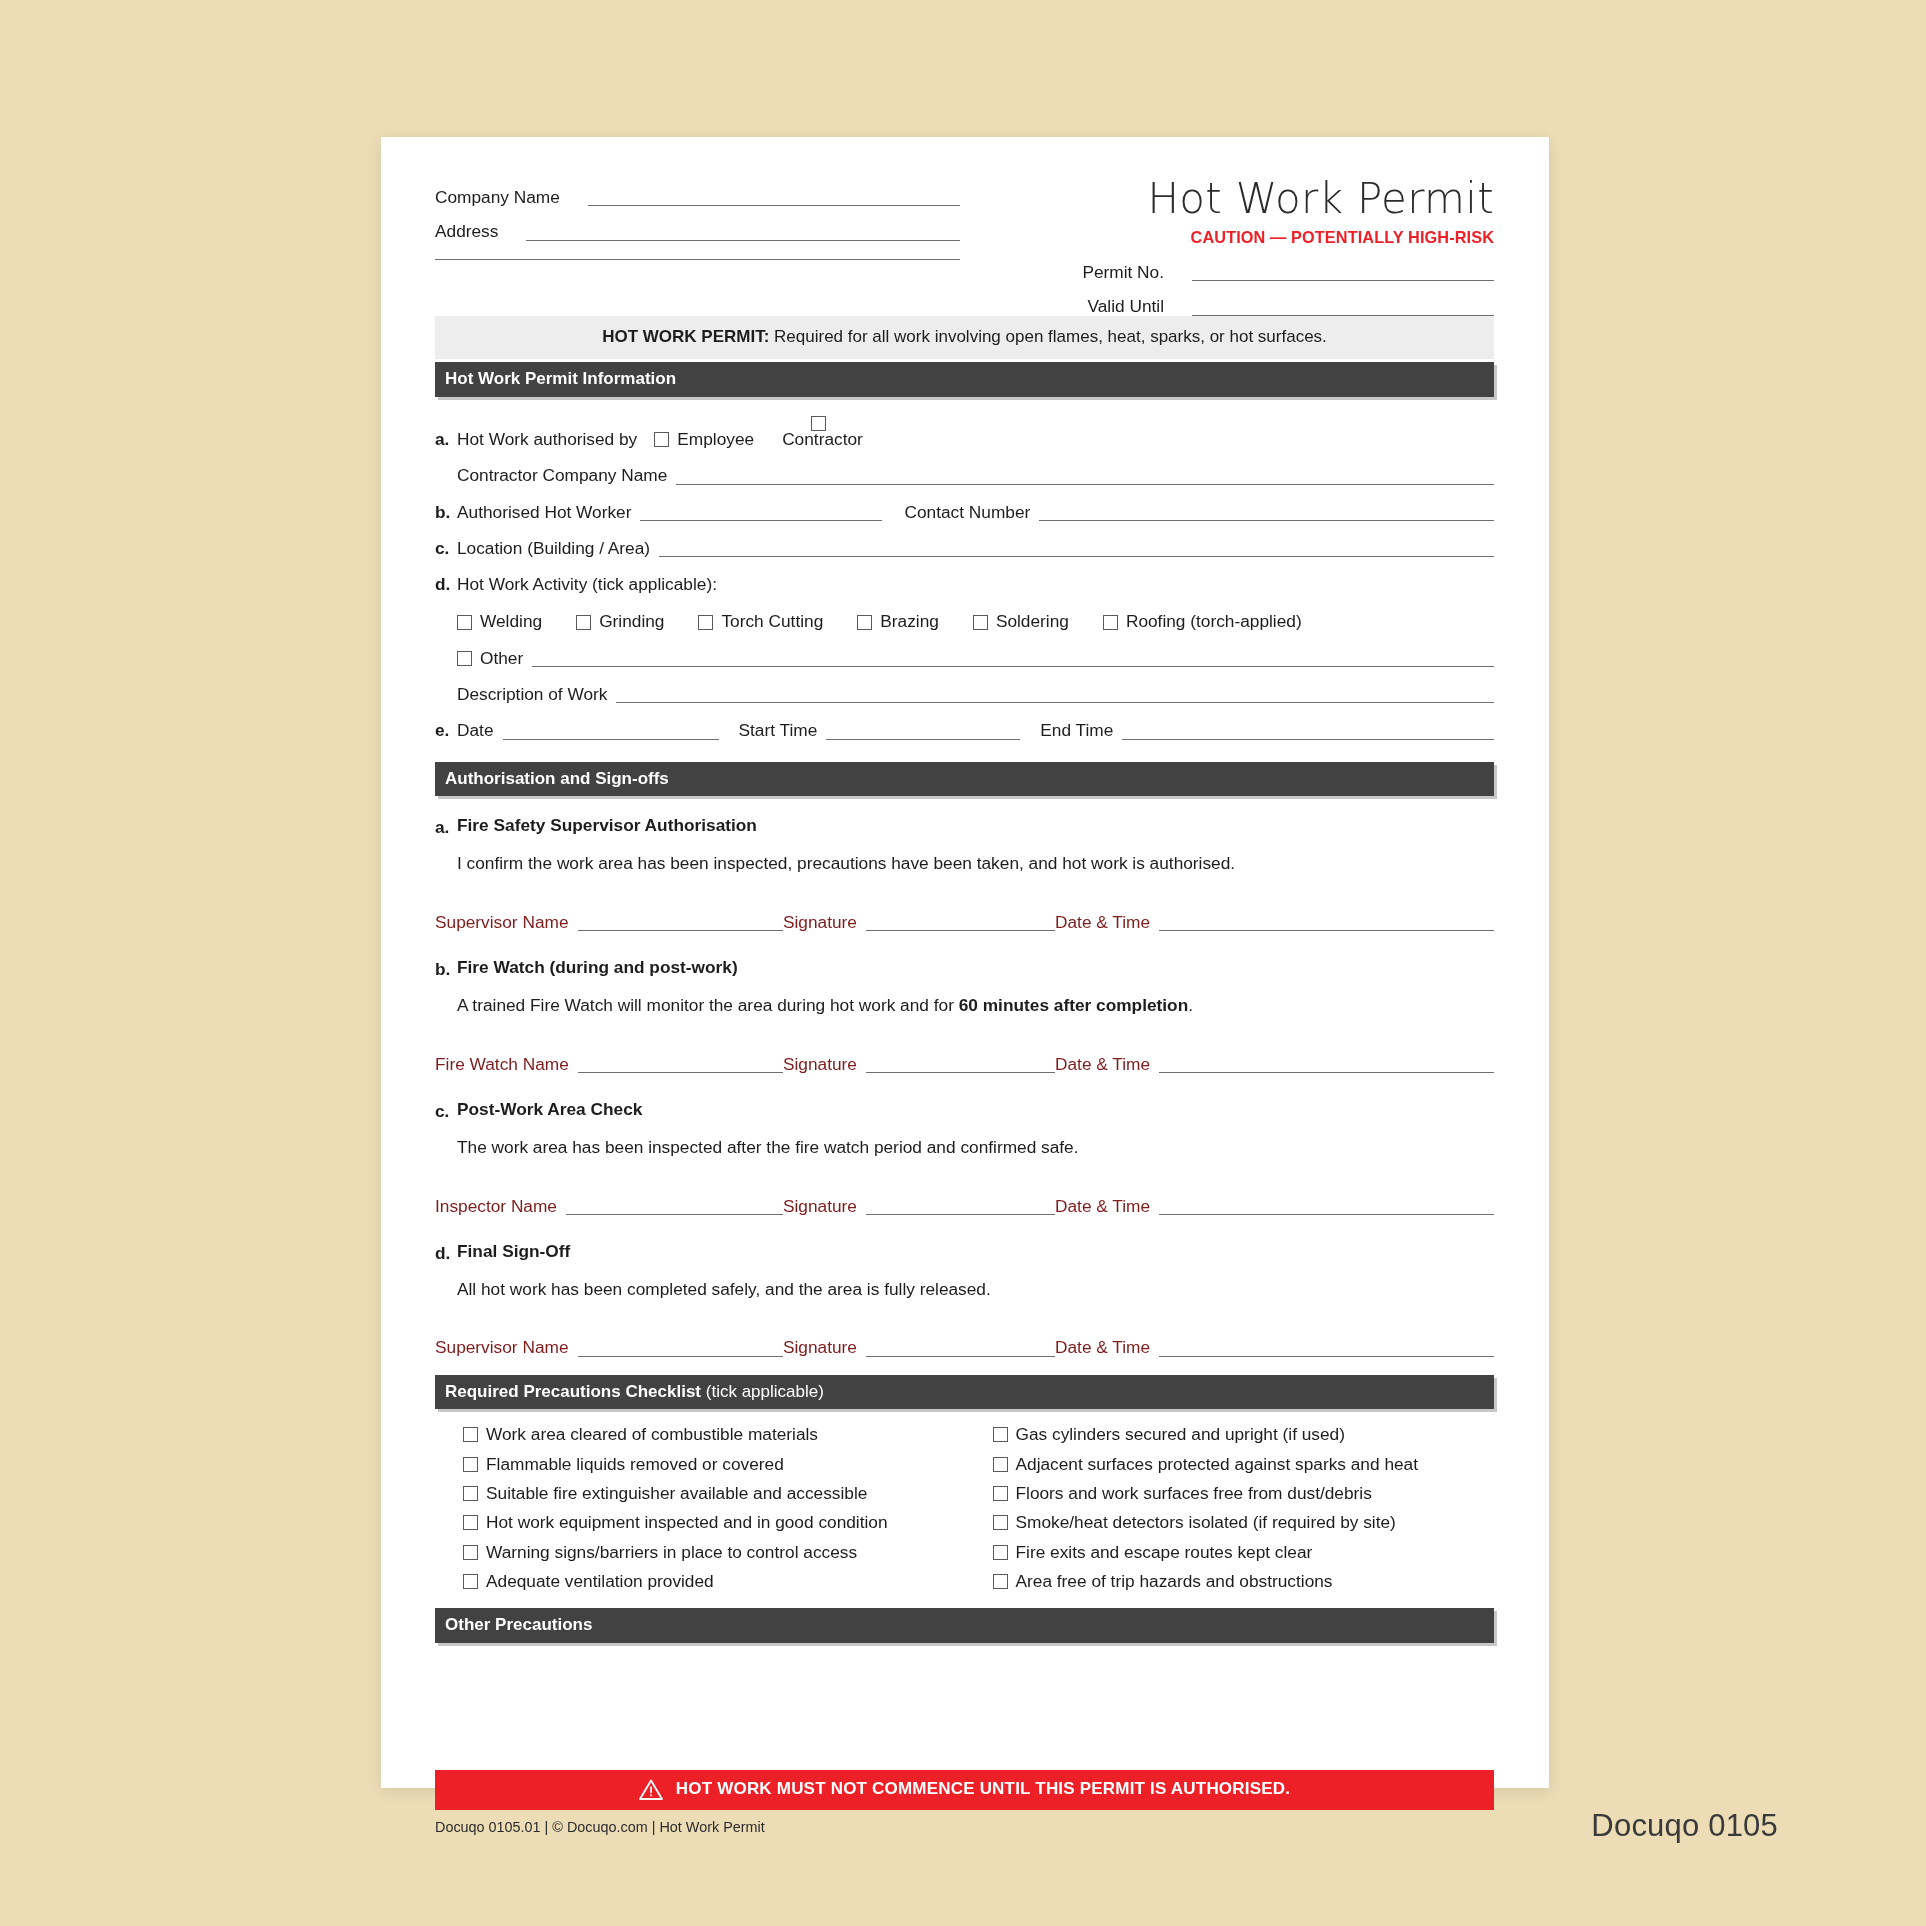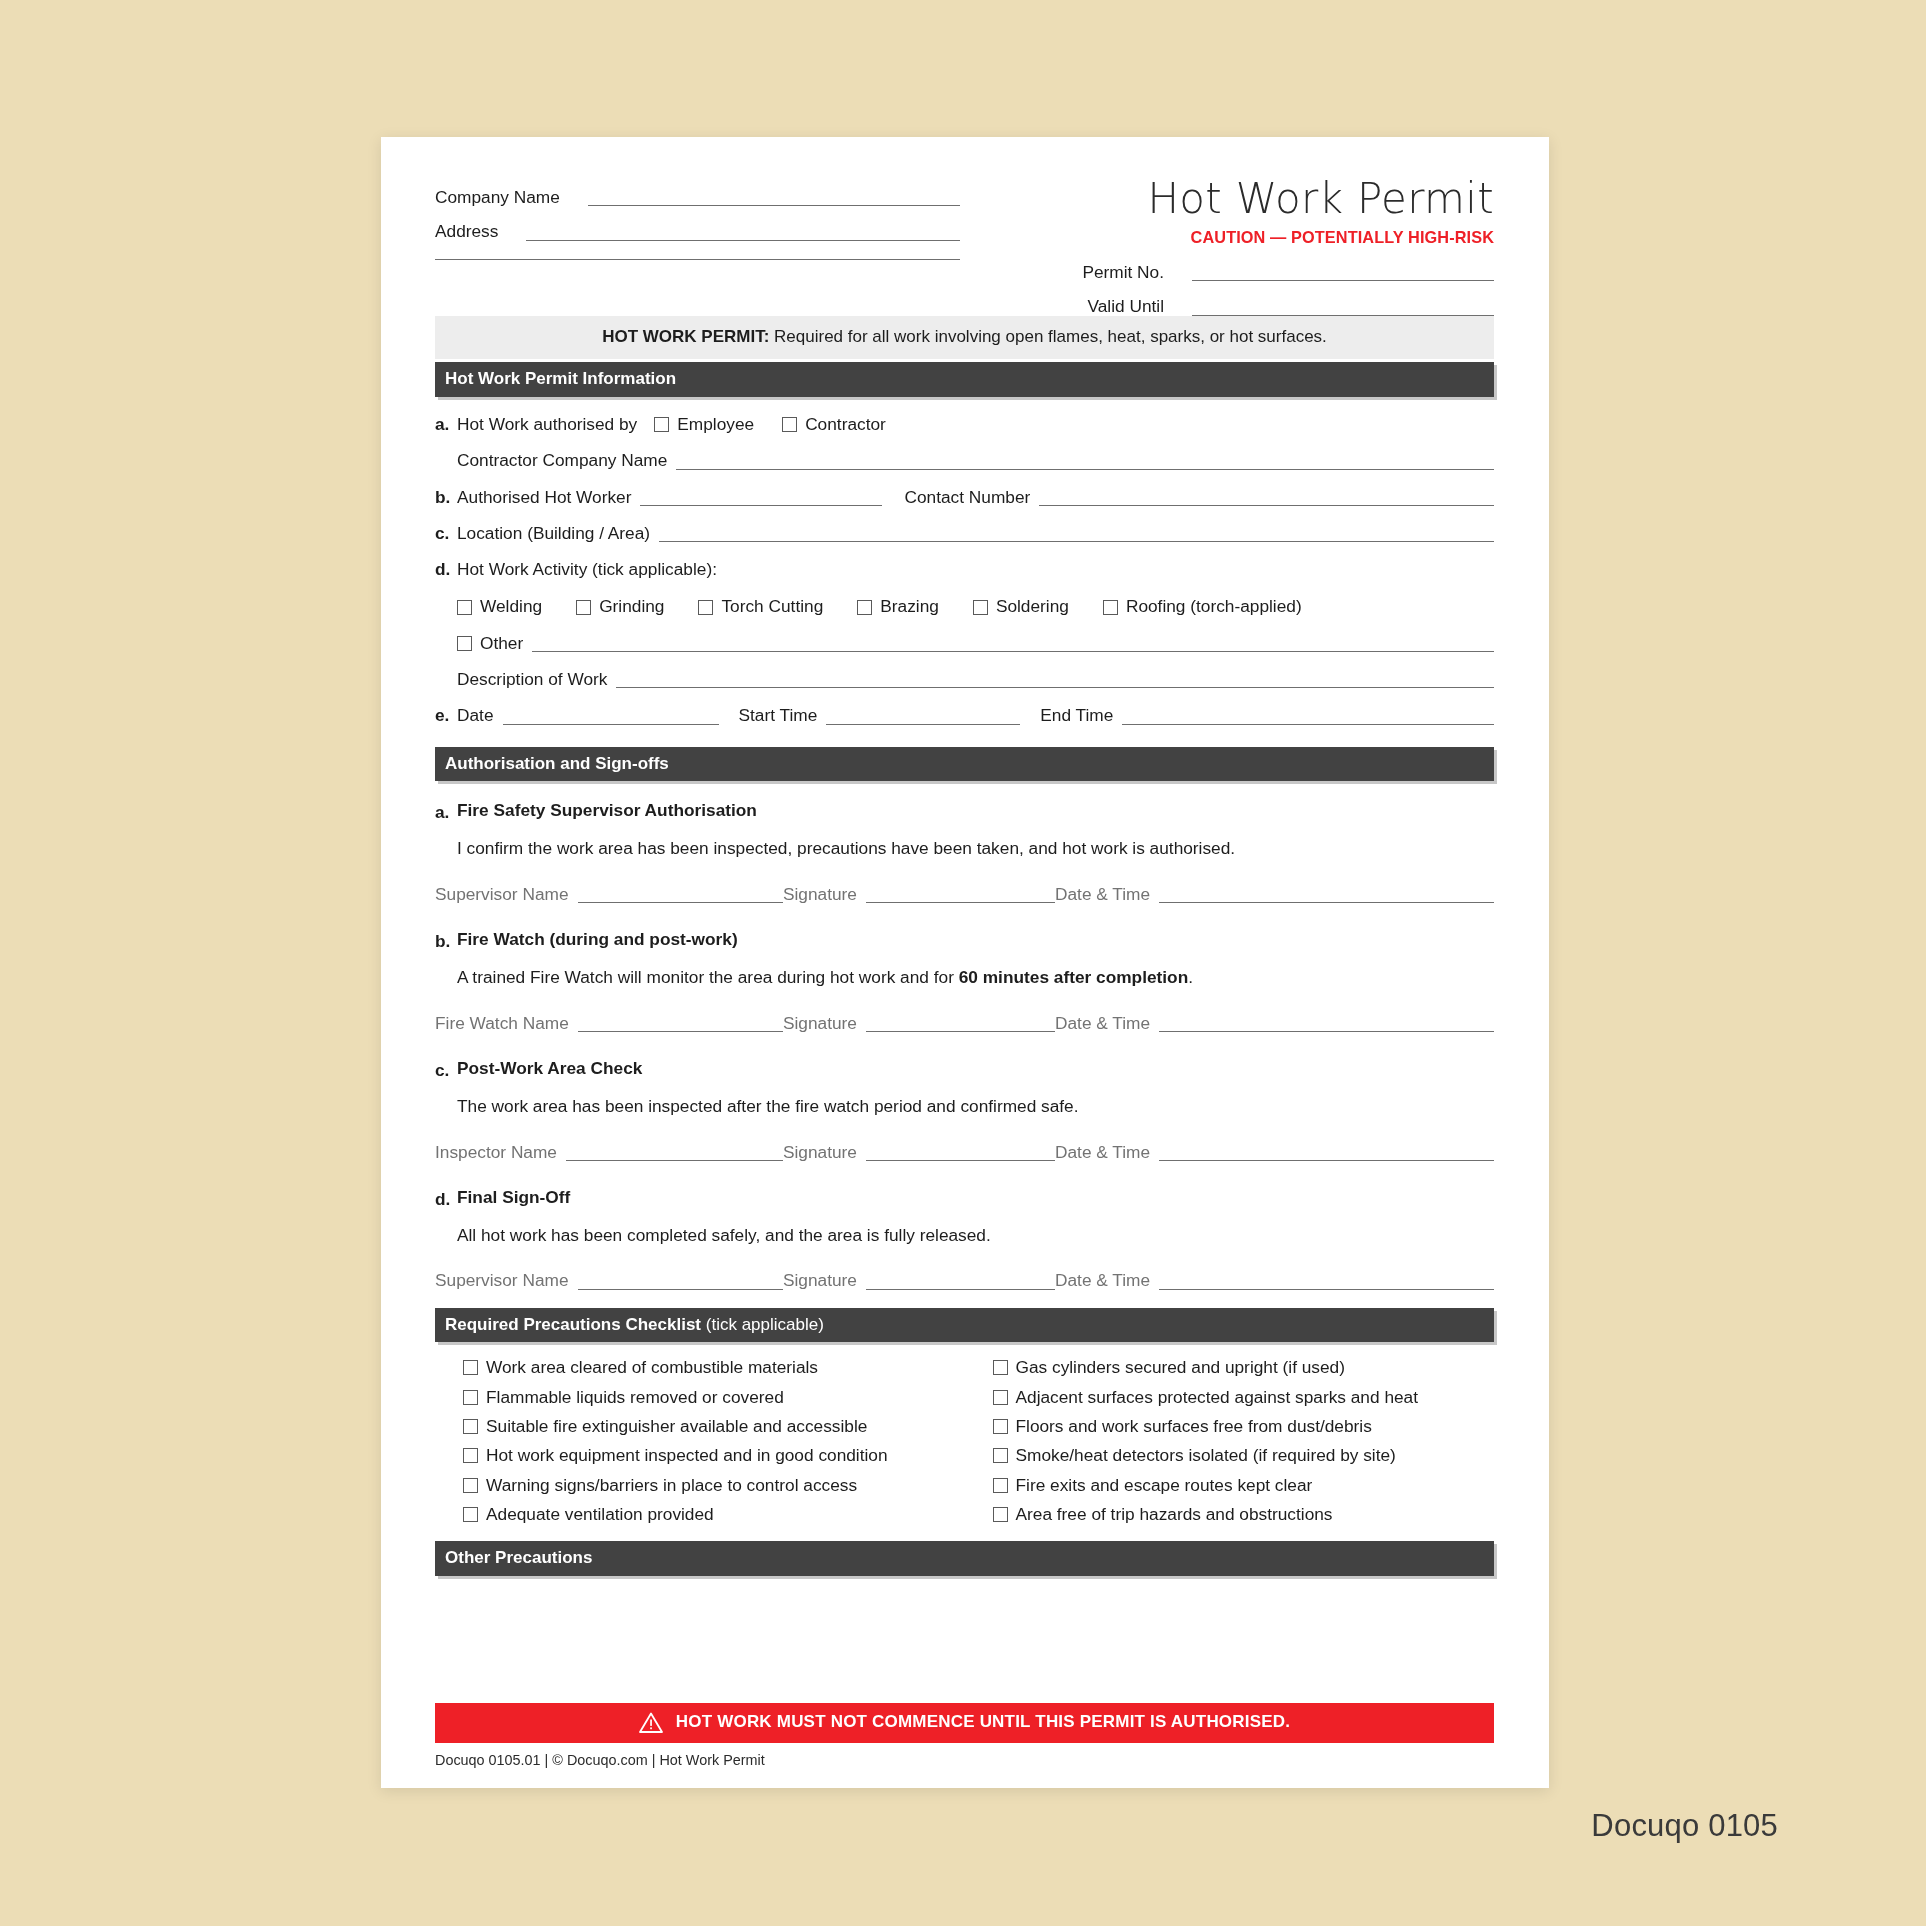--- a/index.html
+++ b/index.html
@@ -164,23 +164,23 @@
     display: flex;
     margin-top: 20px;
     margin-left: 22px;
     gap: 34px;
   }
 
   
   .signrow {
     display: flex;
     align-items: flex-end;
-    margin-top: 26px;
+    margin-top: 39px;
     font-size: 17.3px;
-    color: #737373;
+    color: #7f1d1d;
   }
   .signrow .seg { display: flex; align-items: flex-end; }
   .seg-a { flex: 0 0 348px; }
   .seg-b { flex: 0 0 272px; }
   .seg-c { flex: 1 1 auto; }
   .sublabel {
     font-size: 17.3px;
     color: #1d1d1d;
     margin-top: 17px;
     line-height: 1.25;
@@ -282,21 +282,21 @@
 
       <div class="block">
 
         <div class="itemrow">
           <span class="marker">a.</span>
           <span class="txt">Hot Work authorised by</span>
           <span class="chk" style="margin-left:8px;">
             <span class="cb"></span>
             <span>Employee</span>
           </span>
-          <span class="chk" style="margin-left:28px;">
+          <span class="chk" style="margin-left:28px;flex-direction:column;">
             <span class="cb"></span>
             <span>Contractor</span>
           </span>
         </div>
 
         <div class="itemrow indent">
           <span class="txt">Contractor Company Name</span>
           <span class="fline"></span>
         </div>
 

